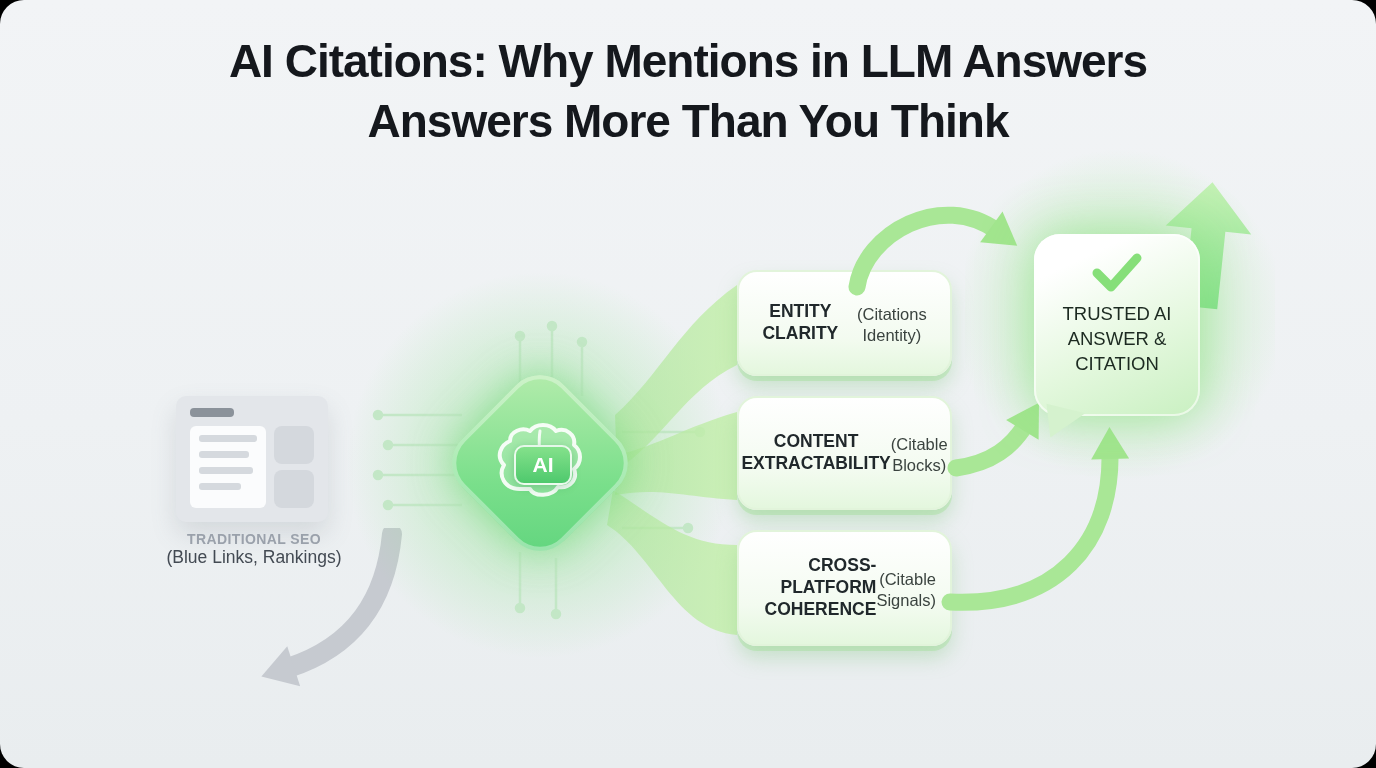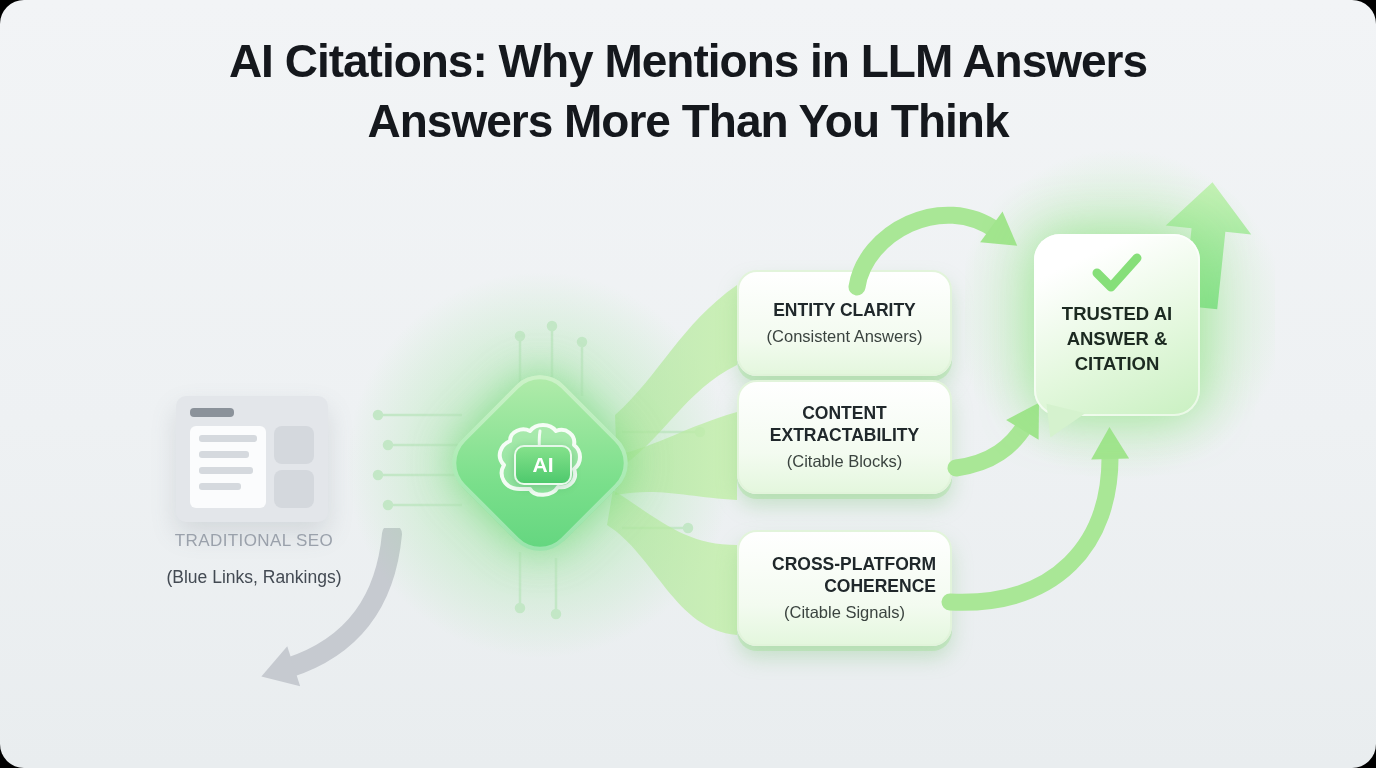--- a/index.html
+++ b/index.html
@@ -26,22 +26,22 @@
   .seo-panel{position:absolute;left:14px;top:30px;width:76px;height:82px;background:#fbfcfd;border-radius:6px;overflow:hidden;}
   .seo-line{height:7px;background:#d5d9de;border-radius:3px;margin:9px 0 0 9px;}
   .seo-line:nth-child(1){width:58px;}
   .seo-line:nth-child(2){width:50px;}
   .seo-line:nth-child(3){width:54px;}
   .seo-line:nth-child(4){width:42px;}
   .seo-thumb{position:absolute;right:14px;width:40px;height:38px;background:#d4d8dd;border-radius:8px;}
   .thumb1{top:30px;}
   .thumb2{top:74px;}
   .seo-caption{position:absolute;left:118px;top:531px;width:272px;text-align:center;}
-  .seo-label{font-size:17px;font-weight:400;letter-spacing:.4px;color:#9aa1ab;}
-  .seo-sub{font-size:17.5px;color:#434a53;margin-top:16px;}
+  .seo-label{font-size:14px;font-weight:700;letter-spacing:.4px;color:#9aa1ab;}
+  .seo-sub{font-size:17.5px;color:#434a53;margin-top:0;}
   .grey-arrow{position:absolute;left:240px;top:528px;}
   
   .chip-glow{
     position:absolute;left:345px;top:270px;width:390px;height:390px;
     background:radial-gradient(circle,rgba(132,226,134,.55) 0%,rgba(140,228,140,.25) 42%,rgba(140,228,140,0) 70%);
   }
   .circuits{position:absolute;left:370px;top:320px;}
   .ribbons{position:absolute;left:555px;top:255px;}
   .chip{
     position:absolute;left:468px;top:391px;width:144px;height:144px;
@@ -58,25 +58,25 @@
     color:#fff;font-weight:700;font-size:21px;
     display:flex;align-items:center;justify-content:center;
     box-shadow:0 2px 8px rgba(20,110,50,.25);
   }
   
   .factor-card{
     position:absolute;left:737px;width:215px;border-radius:20px;
     background:linear-gradient(180deg,#ffffff 0%,#f3fbf0 65%,#e4f7de 100%);
     border:2px solid #e2f4db;
     box-shadow:0 12px 20px rgba(128,198,128,.35),0 5px 0 rgba(188,234,178,.55);
-    display:flex;flex-direction:column;align-items:center;justify-content:center;
+    display:flex;flex-direction:row;align-items:center;justify-content:center;
     text-align:center;padding:10px 14px;box-sizing:border-box;
   }
   .card1{top:270px;height:106px;}
-  .card2{top:380px;height:114px;}
+  .card2{top:396px;height:114px;}
   .card3{top:530px;height:116px;text-align:right;}
   .factor-title{font-size:17.5px;font-weight:700;color:#20282b;line-height:1.25;}
   .factor-sub{font-size:16.5px;color:#3a433f;margin-top:4px;line-height:1.25;}
   
   .green-arrows{position:absolute;left:820px;top:175px;}
   .bubble-glow{
     position:absolute;left:965px;top:145px;width:310px;height:340px;
     background:radial-gradient(circle,rgba(158,234,148,.6) 0%,rgba(170,236,160,.28) 45%,rgba(170,236,160,0) 72%);
   }
   .up-arrow{position:absolute;left:1160px;top:180px;}
@@ -86,21 +86,21 @@
     box-shadow:0 0 50px rgba(140,225,130,.7),inset 0 0 0 2px rgba(255,255,255,.6);
     display:flex;flex-direction:column;align-items:center;padding-top:16px;box-sizing:border-box;
   }
   .bubble-tail{
     position:absolute;left:8px;bottom:-24px;width:0;height:0;
     border-left:12px solid transparent;border-right:28px solid transparent;
     border-top:32px solid #d5f2ce;transform:rotate(14deg);
   }
   .bubble-label{
     width:128px;margin-top:8px;text-align:center;
-    font-size:18.5px;font-weight:700;color:#1c2a21;line-height:1.35;
+    font-size:18.5px;font-weight:400;color:#1c2a21;line-height:1.35;
   }
 </style>
 </head>
 <body>
 
 <div class="canvas">
 
   <h1 class="title">
     <span>AI Citations: Why Mentions in LLM Answers</span>
     <span>Answers More Than You Think</span>
@@ -178,21 +178,21 @@
       <svg class="brain" width="100" height="88" viewBox="0 0 100 88">
         <path d="M30 70 C 14 70, 8 56, 14 46 C 6 38, 10 26, 20 22 C 20 12, 32 8, 40 12 C 46 4, 60 4, 66 12 C 76 8, 86 16, 84 26 C 92 32, 92 44, 84 50 C 88 60, 80 70, 68 68 C 62 78, 44 78, 40 70 Z" fill="rgba(255,255,255,0.18)" stroke="rgba(255,255,255,0.9)" stroke-width="4" stroke-linejoin="round"></path>
         <path d="M50 12 C 47 30, 53 42, 48 58" fill="none" stroke="rgba(255,255,255,0.85)" stroke-width="3" stroke-linecap="round"></path>
       </svg>
       <div class="ai-badge">AI</div>
     </div>
   </div>
 
   <div class="factor-card card1">
     <div class="factor-title">ENTITY CLARITY</div>
-    <div class="factor-sub">(Consistent Answers)</div>
+    <div class="factor-sub">(Citations Identity)</div>
   </div>
   <div class="factor-card card2">
     <div class="factor-title">CONTENT EXTRACTABILITY</div>
     <div class="factor-sub">(Citable Blocks)</div>
   </div>
   <div class="factor-card card3">
     <div class="factor-title">CROSS-PLATFORM COHERENCE</div>
     <div class="factor-sub">(Citable Signals)</div>
   </div>
 

